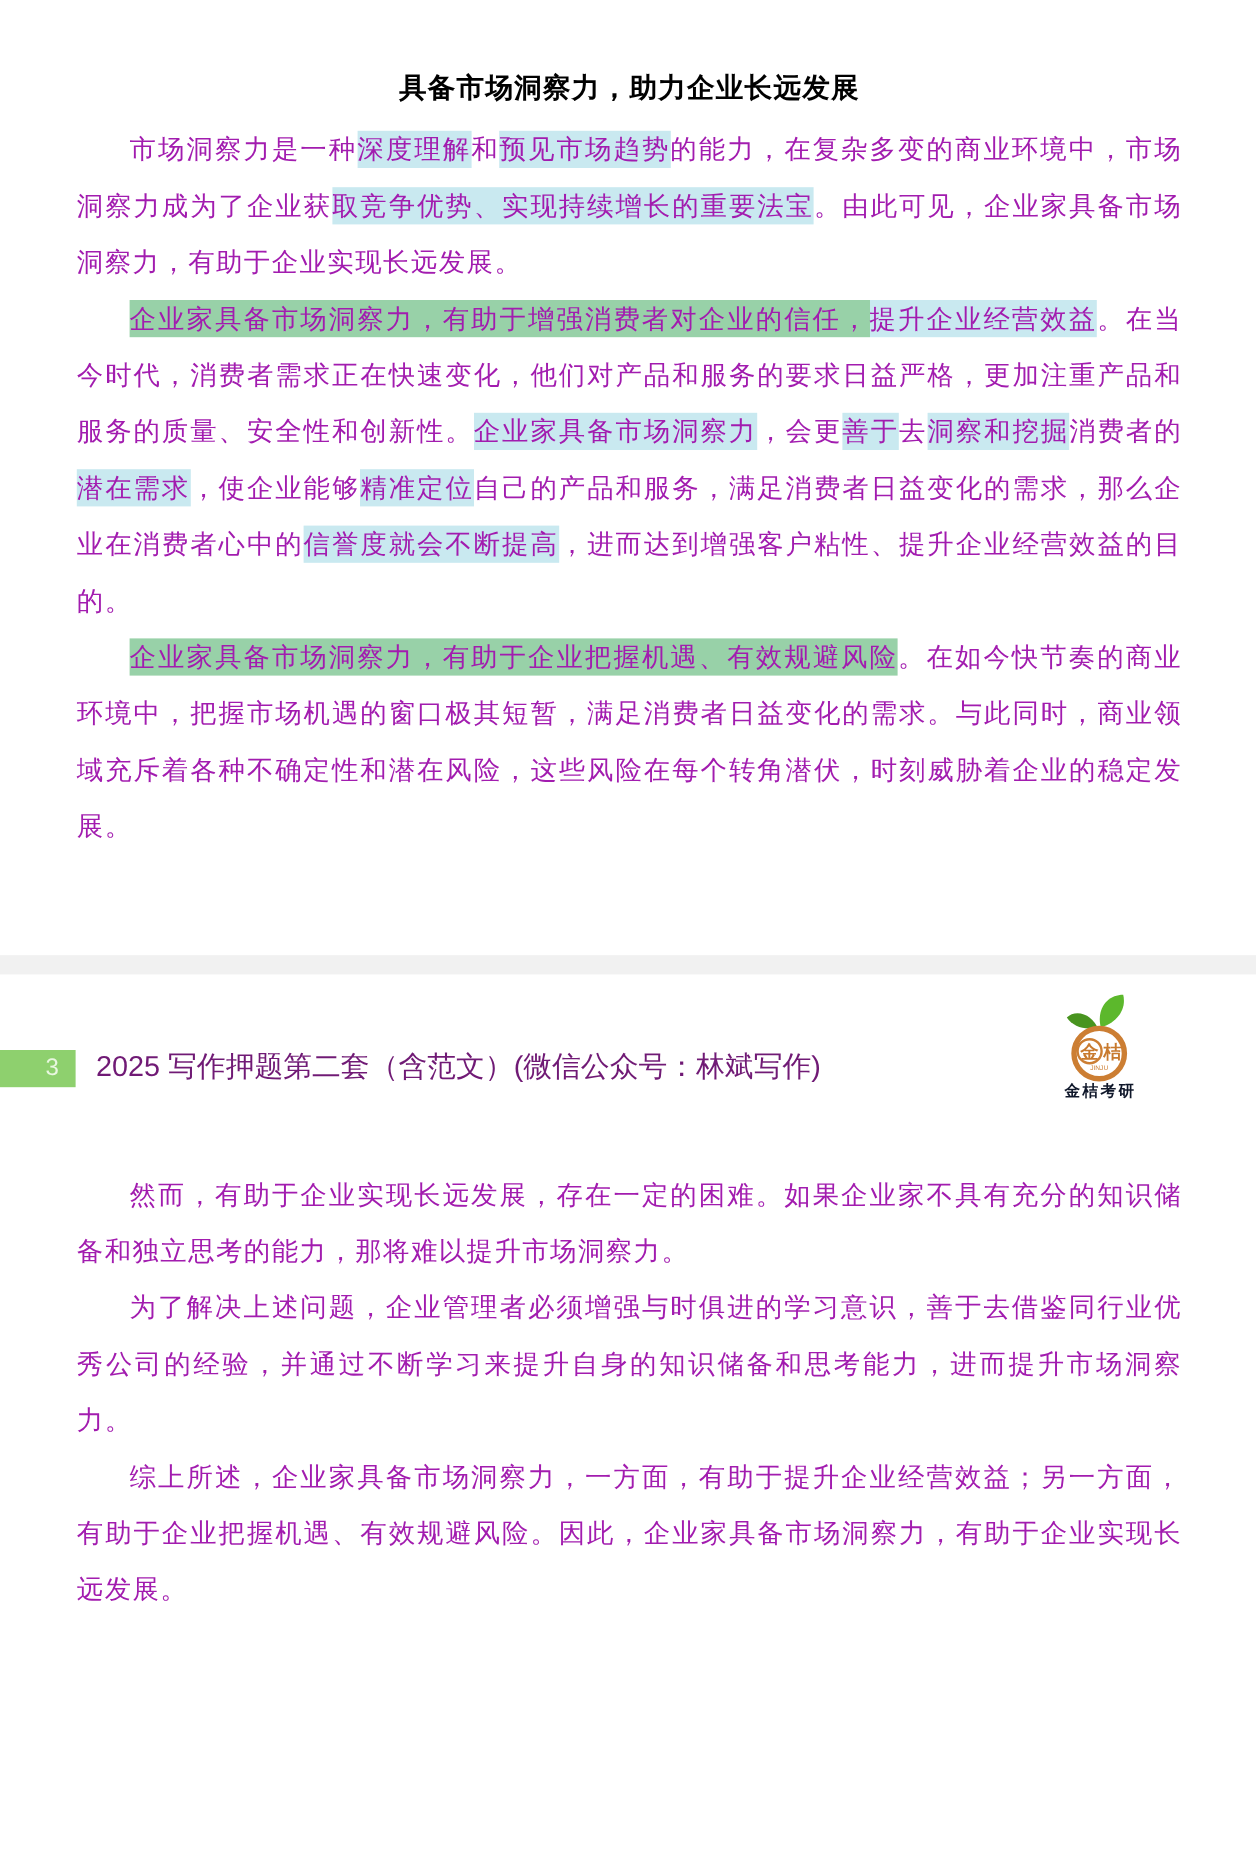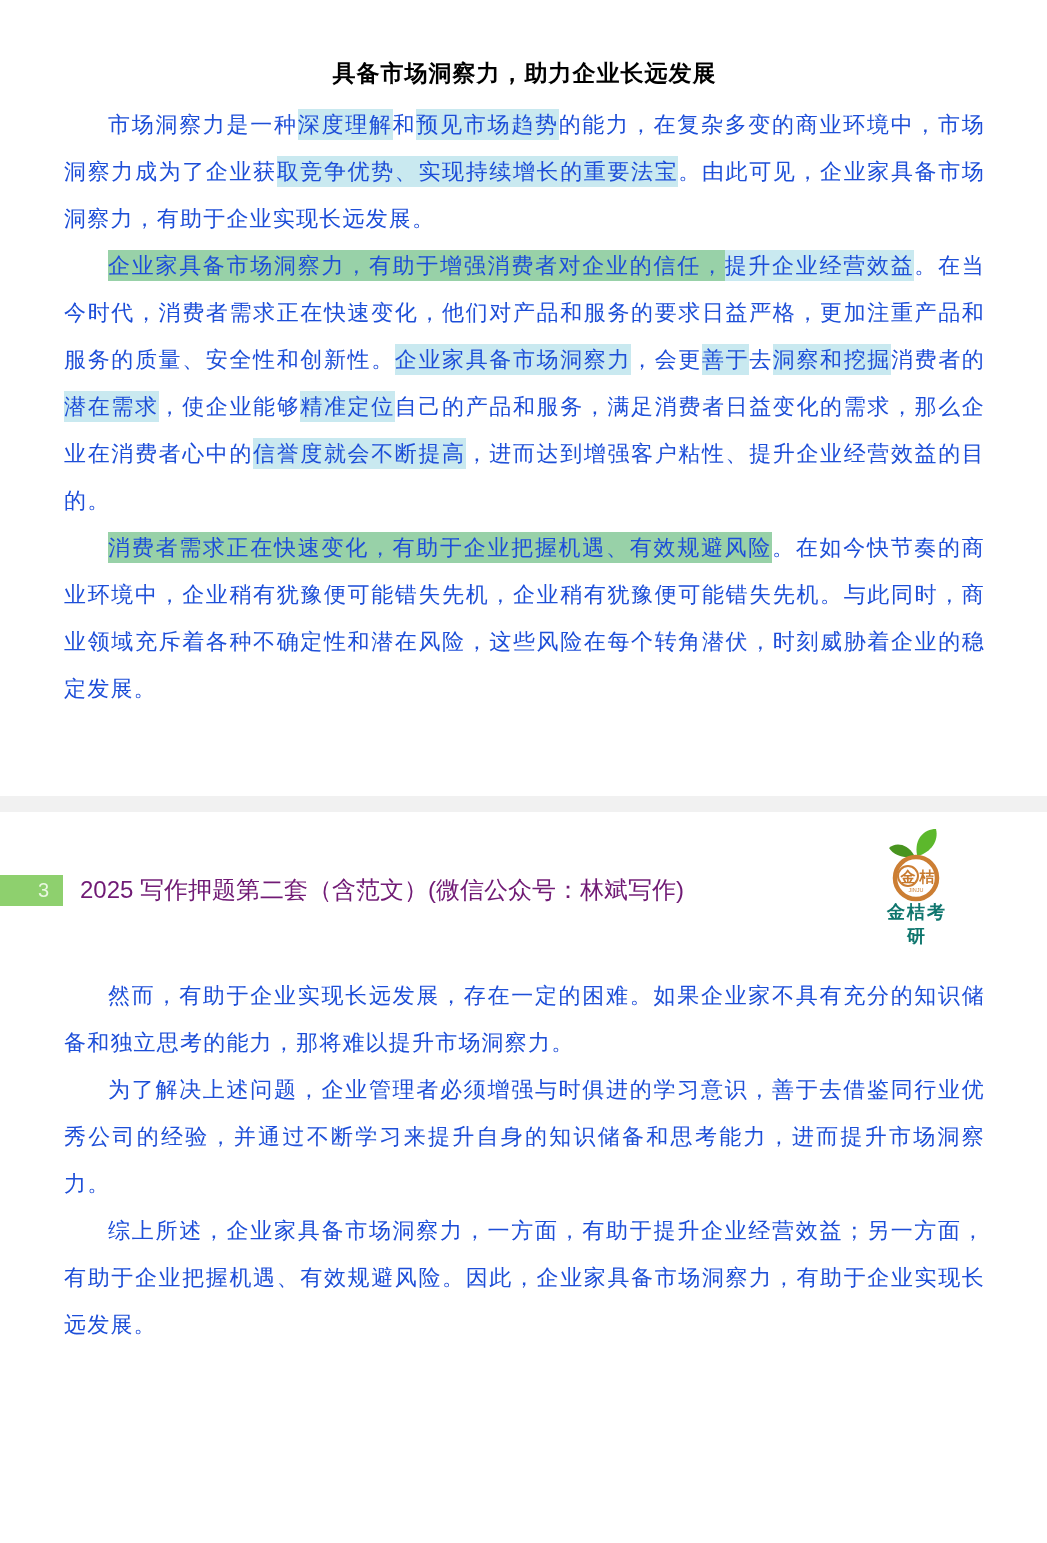--- a/index.html
+++ b/index.html
@@ -3,57 +3,57 @@
 <meta charset="utf-8">
 <style>
   html,body{margin:0;padding:0;background:#ffffff;}
   .screen{position:relative;width:1047px;height:1543px;background:#ffffff;overflow:hidden;
           font-family:"Liberation Serif","DejaVu Serif",serif;border-radius:18px;}
 
   
   .page1{position:absolute;top:56px;left:64px;width:921px;}
   .essay-title{margin:0;text-align:center;font-family:"Liberation Sans","DejaVu Sans",sans-serif;
                font-weight:bold;font-size:23px;line-height:34px;color:#000;letter-spacing:1px;}
-  p.body{margin:0;font-size:22px;line-height:47px;letter-spacing:1.2px;color:#1d4ed8;
+  p.body{margin:0;font-size:22px;line-height:47px;letter-spacing:1.2px;color:#a21caf;
          text-align:justify;}
   p.body.first{margin-top:11px;}
   .indent{text-indent:2em;}
   .hl-blue{background:#c9e9f0;padding:3px 0;}
   .hl-green{background:#98d1a8;padding:3px 0;}
 
   
   .divider{position:absolute;top:796px;left:0;width:1047px;height:16px;background:#f1f1f1;}
 
   
   .page-badge{position:absolute;top:875px;left:0;width:63px;height:31px;box-sizing:border-box;
               background:#8ed06e;color:#e9f7e0;font-family:"Liberation Sans","DejaVu Sans",sans-serif;
               font-size:20px;line-height:31px;text-align:right;padding-right:14px;}
   .header-title{position:absolute;top:873px;left:80px;font-family:"Liberation Sans","DejaVu Sans",sans-serif;
                 font-size:24px;line-height:34px;color:#701a75;}
   .logo{position:absolute;top:828px;left:882px;width:70px;text-align:center;}
   .logo svg{display:block;margin:0 auto;}
   .brand-name{font-family:"Liberation Sans","DejaVu Sans",sans-serif;font-weight:bold;
-              font-size:18px;color:#0f766e;letter-spacing:2px;margin-top:-2px;}
+              font-size:13px;color:#0f172a;letter-spacing:2px;margin-top:-2px;}
 
   
   .page2{position:absolute;top:972px;left:64px;width:921px;}
 
   
   .navbar{position:absolute;top:1460px;left:0;width:1047px;height:83px;background:#ffffff;}
 </style>
 </head>
 <body>
 
 <div class="screen">
 
   <div class="page1">
     <h1 class="essay-title">具备市场洞察力，助力企业长远发展</h1>
     <p class="body first indent"><span>市场洞察力是一种</span><span class="hl-blue">深度理解</span><span>和</span><span class="hl-blue">预见市场趋势</span><span>的能力，在复杂多变的商业环境中，市场洞察力成为了企业获</span><span class="hl-blue">取竞争优势、实现持续增长的重要法宝</span><span>。由此可见，企业家具备市场洞察力，有助于企业实现长远发展。</span></p>
     <p class="body indent"><span class="hl-green">企业家具备市场洞察力，有助于增强消费者对企业的信任，</span><span class="hl-blue">提升企业经营效益</span><span>。在当今时代，消费者需求正在快速变化，他们对产品和服务的要求日益严格，更加注重产品和服务的质量、安全性和创新性。</span><span class="hl-blue">企业家具备市场洞察力</span><span>，会更</span><span class="hl-blue">善于</span><span>去</span><span class="hl-blue">洞察和挖掘</span><span>消费者的</span><span class="hl-blue">潜在需求</span><span>，使企业能够</span><span class="hl-blue">精准定位</span><span>自己的产品和服务，满足消费者日益变化的需求，那么企业在消费者心中的</span><span class="hl-blue">信誉度就会不断提高</span><span>，进而达到增强客户粘性、提升企业经营效益的目的。</span></p>
-    <p class="body indent"><span class="hl-green">消费者需求正在快速变化，有助于企业把握机遇、有效规避风险</span><span>。在如今快节奏的商业环境中，企业稍有犹豫便可能错失先机，企业稍有犹豫便可能错失先机。与此同时，商业领域充斥着各种不确定性和潜在风险，这些风险在每个转角潜伏，时刻威胁着企业的稳定发展。</span></p>
+    <p class="body indent"><span class="hl-green">企业家具备市场洞察力，有助于企业把握机遇、有效规避风险</span><span>。在如今快节奏的商业环境中，把握市场机遇的窗口极其短暂，满足消费者日益变化的需求。与此同时，商业领域充斥着各种不确定性和潜在风险，这些风险在每个转角潜伏，时刻威胁着企业的稳定发展。</span></p>
   </div>
 
   <div class="divider"></div>
 
   <div class="page-badge">3</div>
   <div class="header-title">2025 写作押题第二套（含范文）(微信公众号：林斌写作)</div>
 
   <div class="logo">
     <svg width="66" height="74" viewBox="0 0 66 74">
       <path d="M30 27 C23 15, 11 14, 5 20 C10 28, 22 31, 30 28 Z" fill="#48941f"></path>

